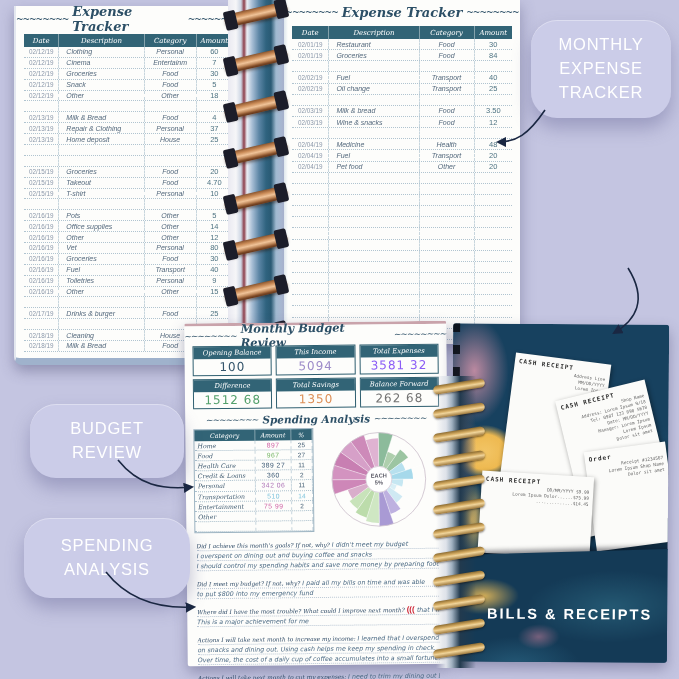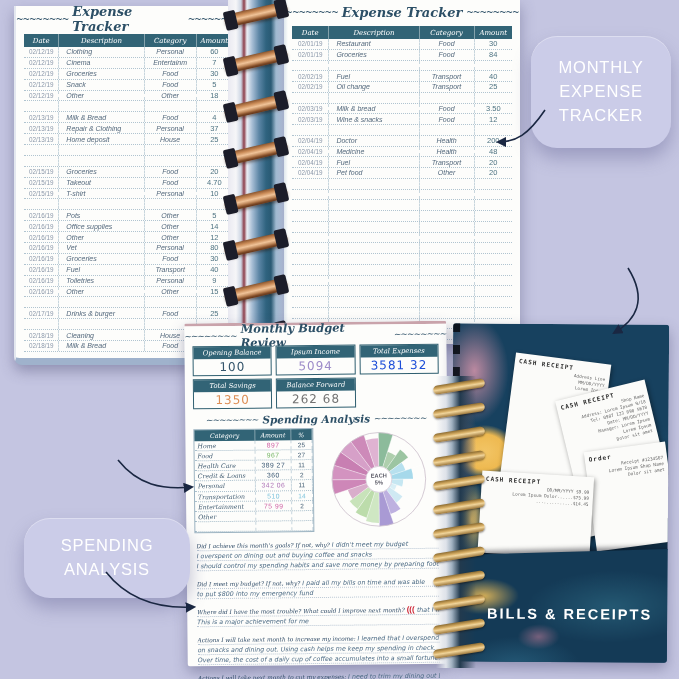--- a/index.html
+++ b/index.html
@@ -113,21 +113,21 @@
       radial-gradient(ellipse 30px 18px at 40% 60%, rgba(214,134,162,.5), transparent 70%),
       radial-gradient(ellipse 120px 50px at 70% 40%, rgba(52,118,142,.5), transparent 72%),
       radial-gradient(ellipse 90px 40px at 30% 80%, rgba(40,96,126,.8), transparent 72%);
     box-shadow:0 -3px 5px rgba(0,0,10,.45);}
   .pocket-label{position:absolute;left:36px;top:282px;color:#fff;font-weight:bold;font-size:14.5px;letter-spacing:2px;z-index:3;font-family:"Liberation Sans",sans-serif;}
 
   
   .bubble{position:absolute;background:#cbcce8;border-radius:26px;display:flex;align-items:center;justify-content:center;
     color:#fff;font-size:16.5px;letter-spacing:.8px;line-height:1.45;text-align:center;white-space:pre-line;z-index:8;
     box-shadow:0 10px 18px rgba(95,95,145,.4), inset 0 1px 0 rgba(255,255,255,.35);font-family:"Liberation Sans",sans-serif;}
-  .b1{left:531px;top:36px;width:140px;height:112px;}
+  .b1{left:531px;top:20px;width:140px;height:98px;}
   .b2{left:531px;top:196px;width:138px;height:96px;}
   .b3{left:30px;top:404px;width:154px;height:74px;}
   .b4{left:24px;top:518px;width:166px;height:80px;}
 
   .arrows{position:absolute;left:0;top:0;z-index:9;pointer-events:none;}
 </style>
 </head>
 <body>
 
 <div class="canvas">
@@ -389,26 +389,20 @@
             <div class="tcell c0">02/03/19</div>
             <div class="tcell c1">Wine &amp; snacks</div>
             <div class="tcell c2">Food</div>
             <div class="tcell c3">12</div>
           </div>
           <div class="trow">
             <div class="tcell c0"></div>
             <div class="tcell c1"></div>
             <div class="tcell c2"></div>
             <div class="tcell c3"></div>
-          </div>
-          <div class="trow">
-            <div class="tcell c0">02/04/19</div>
-            <div class="tcell c1">Doctor</div>
-            <div class="tcell c2">Health</div>
-            <div class="tcell c3">200</div>
           </div>
           <div class="trow">
             <div class="tcell c0">02/04/19</div>
             <div class="tcell c1">Medicine</div>
             <div class="tcell c2">Health</div>
             <div class="tcell c3">48</div>
           </div>
           <div class="trow">
             <div class="tcell c0">02/04/19</div>
             <div class="tcell c1">Fuel</div>
@@ -564,26 +558,30 @@
       <span class="squig">~~~~~~~~</span>
       <span>Monthly Budget Review</span>
       <span class="squig">~~~~~~~~</span>
     </div>
     <div class="stats" id="stats">
         <div class="stat">
           <div class="stat-label">Opening Balance</div>
           <div class="stat-value" style="color: rgb(53, 85, 107);">100</div>
         </div>
         <div class="stat">
-          <div class="stat-label">Ipsum Income</div>
+          <div class="stat-label">This Income</div>
           <div class="stat-value" style="color: rgb(157, 140, 201);">5094</div>
         </div>
         <div class="stat">
           <div class="stat-label">Total Expenses</div>
-          <div class="stat-value" style="color: #1d4ed8;">3581 32</div>
+          <div class="stat-value" style="color: #8b5cf6;">3581 32</div>
+        </div>
+        <div class="stat">
+          <div class="stat-label">Difference</div>
+          <div class="stat-value" style="color: rgb(83, 160, 107);">1512 68</div>
         </div>
         <div class="stat">
           <div class="stat-label">Total Savings</div>
           <div class="stat-value" style="color: rgb(221, 143, 87);">1350</div>
         </div>
         <div class="stat">
           <div class="stat-label">Balance Forward</div>
           <div class="stat-value" style="color: #737373;">262 68</div>
         </div>
       </div>
@@ -732,20 +730,22 @@
       <div class="coil2" style="top: 174px;"></div>
       <div class="coil2" style="top: 198px;"></div>
       <div class="coil2" style="top: 222px;"></div>
       <div class="coil2" style="top: 246px;"></div>
       <div class="coil2" style="top: 270px;"></div>
     </div>
 
   <div class="bubble b1">MONTHLY
 EXPENSE
 TRACKER</div>
+  <div class="bubble b3">BUDGET
+REVIEW</div>
   <div class="bubble b4">SPENDING
 ANALYSIS</div>
 
   <svg class="arrows" width="679" height="679">
     <defs>
       <marker id="ah" viewBox="0 0 10 10" refX="8" refY="5" markerWidth="6.5" markerHeight="6.5" orient="auto-start-reverse">
         <path d="M0,0 L10,5 L0,10 z" fill="#1a2742"></path>
       </marker>
     </defs>
     <path d="M 545 110 C 528 135, 516 142, 498 142" fill="none" stroke="#1a2742" stroke-width="1.6" marker-end="url(#ah)"></path>

